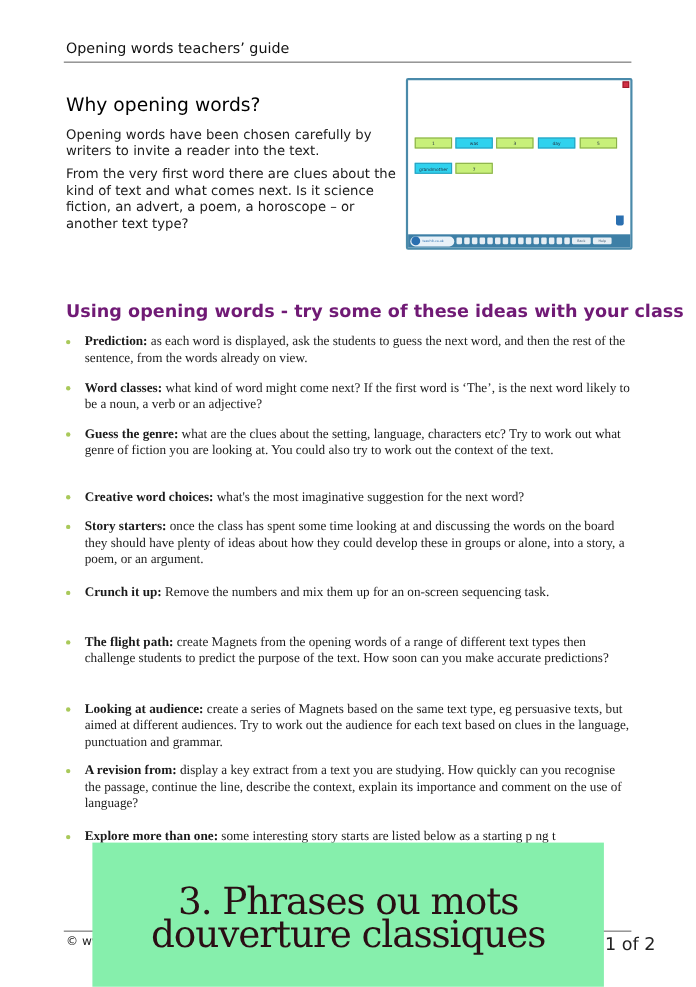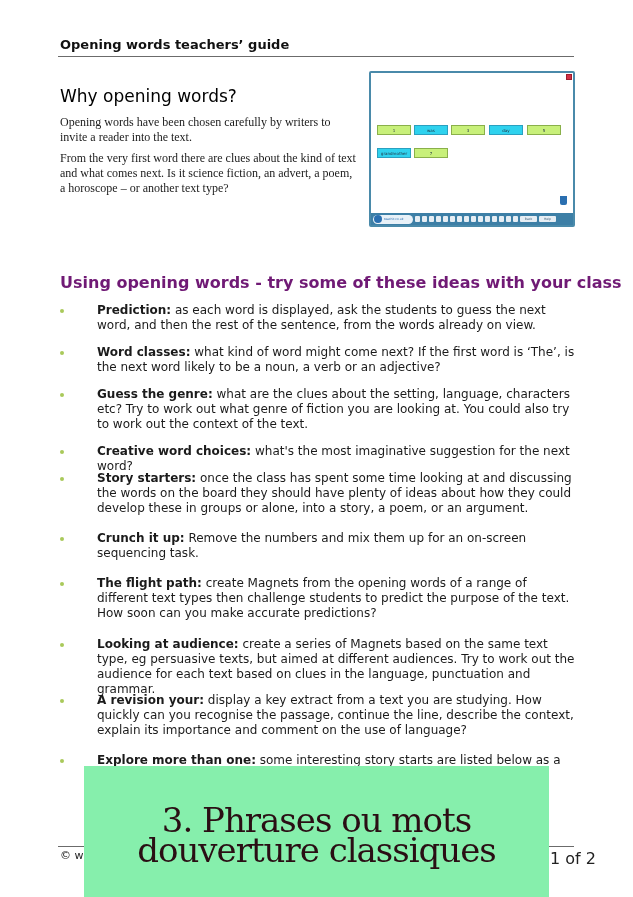--- a/index.html
+++ b/index.html
@@ -1,31 +1,31 @@
 <!DOCTYPE html>
 <html><head>
 <meta charset="utf-8">
 <style>
   * { box-sizing: border-box; margin: 0; padding: 0; }
   html, body { width: 633px; height: 897px; background: #ffffff; overflow: hidden; }
   body { position: relative; font-family: "DejaVu Sans", sans-serif; color: #1a1a1a; }
 
   .header-title {
     position: absolute; left: 60px; top: 37px;
-    font-family: "DejaVu Sans", sans-serif; font-weight: bold; font-size: 13px; color: #111; text-align: right;
+    font-family: "DejaVu Sans", sans-serif; font-weight: normal; font-size: 13px; color: #111; text-align: right;
   }
   .header-rule {
     position: absolute; left: 58px; top: 56px; width: 516px; height: 1px; background: #6b6b6b;
   }
 
   .h-why {
     position: absolute; left: 60px; top: 86px;
     font-size: 17px; color: #000000; font-weight: normal;
   }
-  .intro { position: absolute; left: 60px; top: 115px; width: 300px; font-size: 12px; line-height: 15px; color: #1b1b1b; font-family: Liberation Serif, serif; }
+  .intro { position: absolute; left: 60px; top: 115px; width: 300px; font-size: 12px; line-height: 15px; color: #1b1b1b; }
   .intro p { margin-bottom: 6px; }
 
   
   .board {
     position: absolute; left: 369px; top: 71px; width: 206px; height: 156px;
     border: 2px solid #4a8aaa; background: #fff; border-radius: 2px;
   }
   .board-close {
     position: absolute; right: 1px; top: 1px; width: 6px; height: 6px; background: #d23045; border: 1px solid #a01c2c;
   }
@@ -46,21 +46,21 @@
   .tb-icon { width: 5px; height: 6px; background: #e6eef4; border-radius: 1px; }
   .tb-btn { width: 17px; height: 6px; background: #e6eef4; border-radius: 1px; font-size: 3px; line-height: 6px; text-align: center; color: #3a5a74; }
 
   .h-using {
     position: absolute; left: 60px; top: 273px; font-size: 16px; color: #701a75;
   }
 
   .list { position: absolute; left: 60px; top: 303px; width: 520px; list-style: none; }
   .item { position: absolute; left: 0; width: 515px; font-size: 12px; line-height: 15px; color: #1b1b1b; }
   .bullet { position: absolute; left: 0; top: 6px; width: 4px; height: 4px; border-radius: 50%; background: #a9c95a; }
-  .item-text { margin-left: 37px; display: block; }
+  .item-text { margin-left: 17px; display: block; font-family: Liberation Serif, serif; }
   .item-text b { font-weight: bold; }
 
   .footer-rule { position: absolute; left: 58px; top: 846px; width: 516px; height: 1px; background: #6b6b6b; }
   .footer-left { position: absolute; left: 60px; top: 849px; font-size: 11px; color: #222; }
   .footer-right { position: absolute; left: 550px; top: 849px; font-size: 16px; color: #222; }
 
   .overlay {
     position: absolute; left: 84px; top: 766px; width: 465px; height: 137px;
     background: #86efac; display: flex; align-items: center; justify-content: center; text-align: center;
   }
@@ -146,21 +146,21 @@
   <li class="item" style="top:273px;">
       <span class="bullet"></span>
       <span class="item-text"><b>The flight path:</b><span> create Magnets from the opening words of a range of different text types then challenge students to predict the purpose of the text. How soon can you make accurate predictions?</span></span>
     </li>
   <li class="item" style="top:334px;">
       <span class="bullet"></span>
       <span class="item-text"><b>Looking at audience:</b><span> create a series of Magnets based on the same text type, eg persuasive texts, but aimed at different audiences.  Try to work out the audience for each text based on clues in the language, punctuation and grammar.</span></span>
     </li>
   <li class="item" style="top:390px;">
       <span class="bullet"></span>
-      <span class="item-text"><b>A revision your:</b><span> display a key extract from a text you are studying.  How quickly can you recognise the passage, continue the line, describe the context, explain its importance and comment on the use of language?</span></span>
+      <span class="item-text"><b>A revision from:</b><span> display a key extract from a text you are studying.  How quickly can you recognise the passage, continue the line, describe the context, explain its importance and comment on the use of language?</span></span>
     </li>
   <li class="item" style="top:450px;">
       <span class="bullet"></span>
       <span class="item-text"><b>Explore more than one:</b><span> some interesting story starts are listed below as a starting p                                                                                                  ng t</span></span>
     </li>
 </ul>
 
 <div class="footer-rule"></div>
 <div class="footer-left">© ww</div>
 <div class="footer-right">1 of 2</div>

